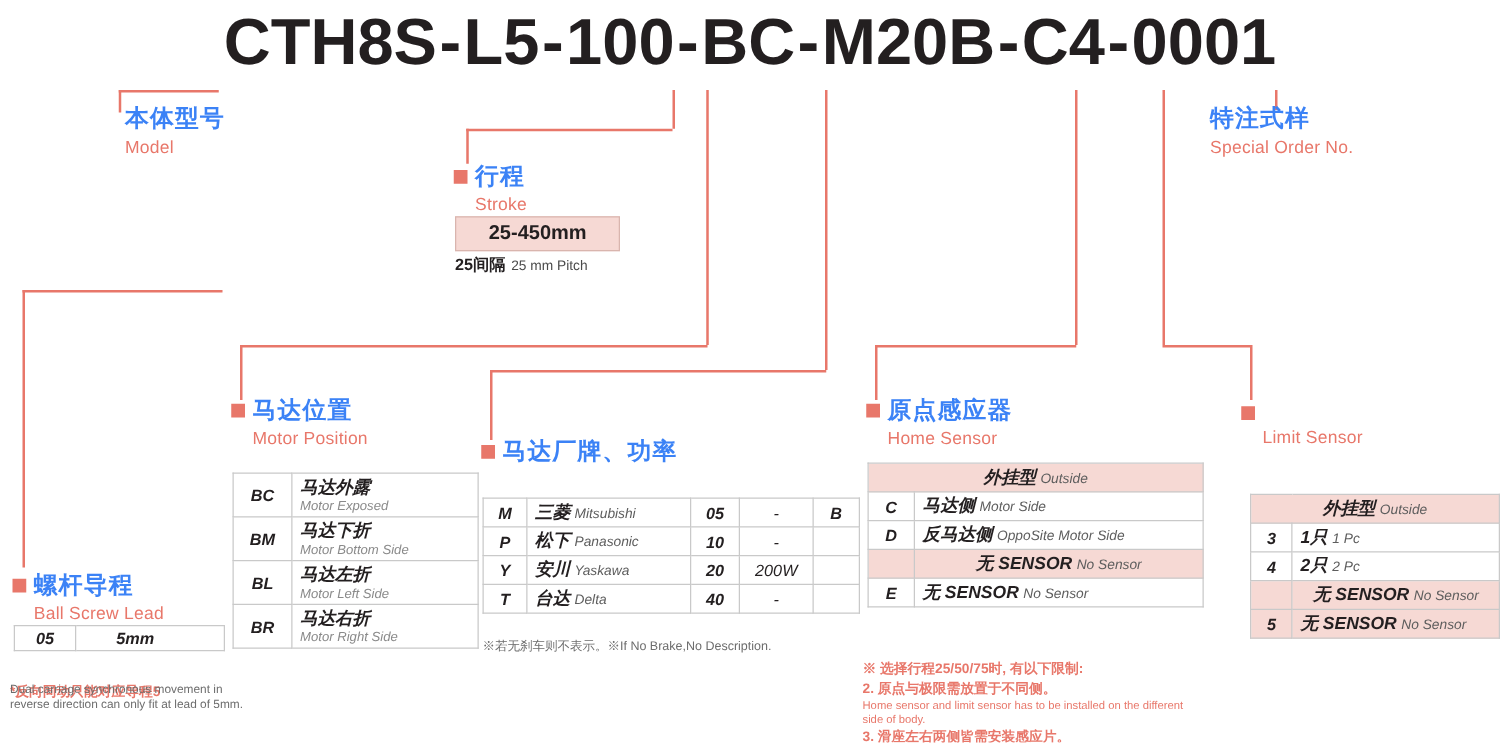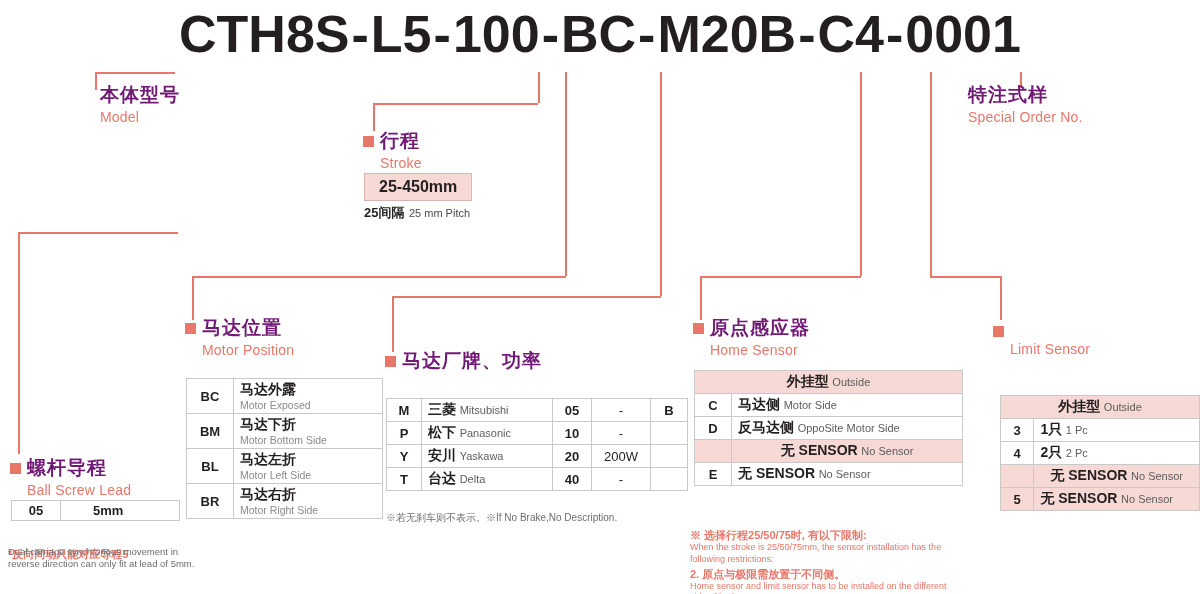--- a/index.html
+++ b/index.html
@@ -26,30 +26,30 @@
   .lnh{height:1.5px;}
   .lnv{width:1.5px;}
 
   
   .grp{position:absolute;}
   .grp .sq{
     display:inline-block;width:11px;height:11px;background:#e8776a;
     vertical-align:middle;margin-right:6px;
   }
   .grp .cn{
-    display:inline-block;font-size:19px;font-weight:bold;color:#701a75;
+    display:inline-block;font-size:19px;font-weight:bold;color:#3b82f6;
     vertical-align:middle;letter-spacing:1px;
   }
   .grp .en{
     display:block;font-size:14px;color:#e8776a;margin-left:17px;margin-top:1px;
     letter-spacing:0.2px;
   }
 
   
-  table.t{border-collapse:collapse;}
+  table.t{border-collapse:collapse;font-style:italic;}
   table.t td{
     border:1px solid #c9c9c9;
     padding:2px 6px;
     font-size:13px;
     vertical-align:middle;
     background:#ffffff;
   }
   .cn13{font-size:14px;font-weight:bold;color:#231f20;}
   .en11{font-size:10.5px;color:#8a8a8a;}
   .en11b{font-size:11px;color:#5d5d5d;}
@@ -60,21 +60,21 @@
   
   .note{font-size:10px;color:#6d6d6d;line-height:1.25;}
   .noteRed{font-size:11px;color:#e8776a;font-weight:bold;line-height:1.3;margin-top:16px;}
   .noteRedSm{font-size:9px;color:#e8776a;line-height:1.25;}
   .noteSm{font-size:9.5px;color:#6d6d6d;line-height:1.25;}
 
   
   #strokeBox{
     background:#f6d9d4;border:1px solid #d9b5ae;
     font-size:16px;font-weight:bold;color:#231f20;
-    padding:4px 14px;display:inline-block;
+    padding:4px 26px;display:inline-block;
   }
   #strokePitch{font-size:13px;font-weight:bold;color:#231f20;}
   #strokePitchEn{font-size:11px;font-weight:normal;color:#4a4a4a;}
 
   
   .leadtbl td{font-size:15px;font-weight:bold;padding:3px 10px;}
 </style>
 </head>
 <body>
 
@@ -269,21 +269,20 @@
     <td class="code">E</td>
     <td>
       <span class="cn13">无 SENSOR</span>
       <span class="en11b">No Sensor</span>
     </td>
   </tr>
 </tbody>
   </table>
 <div class="abs" style="left:690px;top:512px;width:260px;">
   <div class="noteRed">※ 选择行程25/50/75时, 有以下限制:</div>
-  <div class="noteRedSm">When the stroke is 25/50/75mm, the sensor installation has the following restrictions:</div>
   <div class="noteRed" style="margin-top:2px;">2. 原点与极限需放置于不同侧。</div>
   <div class="noteRedSm">Home sensor and limit sensor has to be installed on the different side of body.</div>
   <div class="noteRed" style="margin-top:2px;">3. 滑座左右两侧皆需安装感应片。</div>
 </div>
 
 <div class="grp abs" style="left:993px;top:322px;">
   <span class="sq"></span>
   <span class="en">Limit Sensor</span>
 </div>
 <table class="t abs" style="left:1000px;top:395px;">

